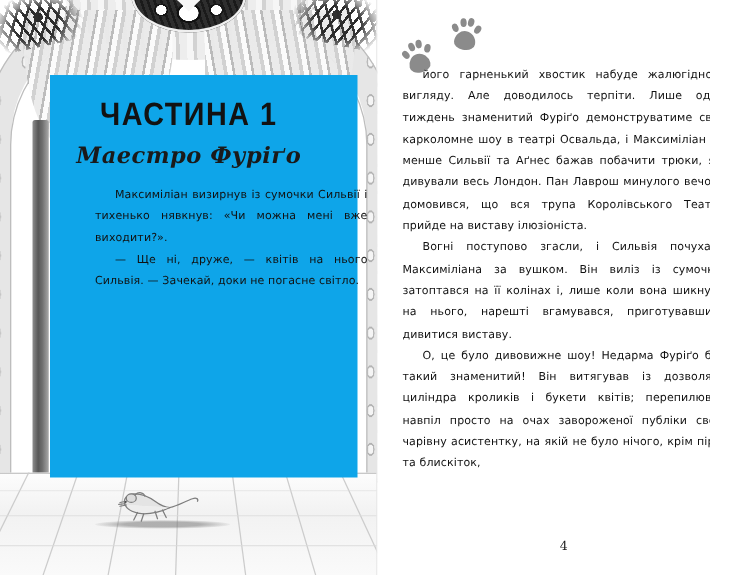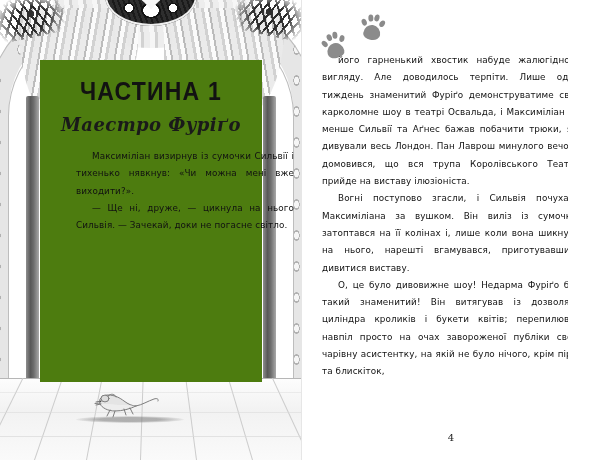--- a/index.html
+++ b/index.html
@@ -185,22 +185,23 @@
   .pillar-base.l { left: 21px; }
   .pillar-base.r { left: 258px; }
 
   
   .stage-card {
     position: absolute;
     left: 40px;
     top: 60px;
     width: 222px;
     height: 322px;
-    background: #4d7c0f;
+    background: #0ea5e9;
     z-index: 3;
+    padding-left: 24px;
   }
 
   
   .floor {
     position: absolute;
     left: 0; top: 378px;
     width: 302px; height: 82px;
     background:
       linear-gradient(#fdfdfd, #f2f2f2 40%, #fafafa);
     overflow: hidden;
@@ -406,21 +407,21 @@
       </g>
     </svg>
 
     <div class="stage-card">
       <div class="chapter-block">
         <h1 class="chapter-title">ЧАСТИНА 1</h1>
         <div class="chapter-subtitle">Маестро Фуріґо</div>
       </div>
       <div class="body-text">
         <p>Максиміліан визирнув із сумочки Сильвії і тихенько нявкнув: «Чи можна мені вже виходити?».</p>
-        <p>— Ще ні, друже, — цикнула на нього Сильвія. — Зачекай, доки не погасне світло.</p>
+        <p>— Ще ні, друже, — квітів на нього Сильвія. — Зачекай, доки не погасне світло.</p>
       </div>
     </div>
   </div>
 
   <div class="gutter"></div>
 
   <div class="page-right">
 
     <div class="paws">
       <div class="paw p1">

